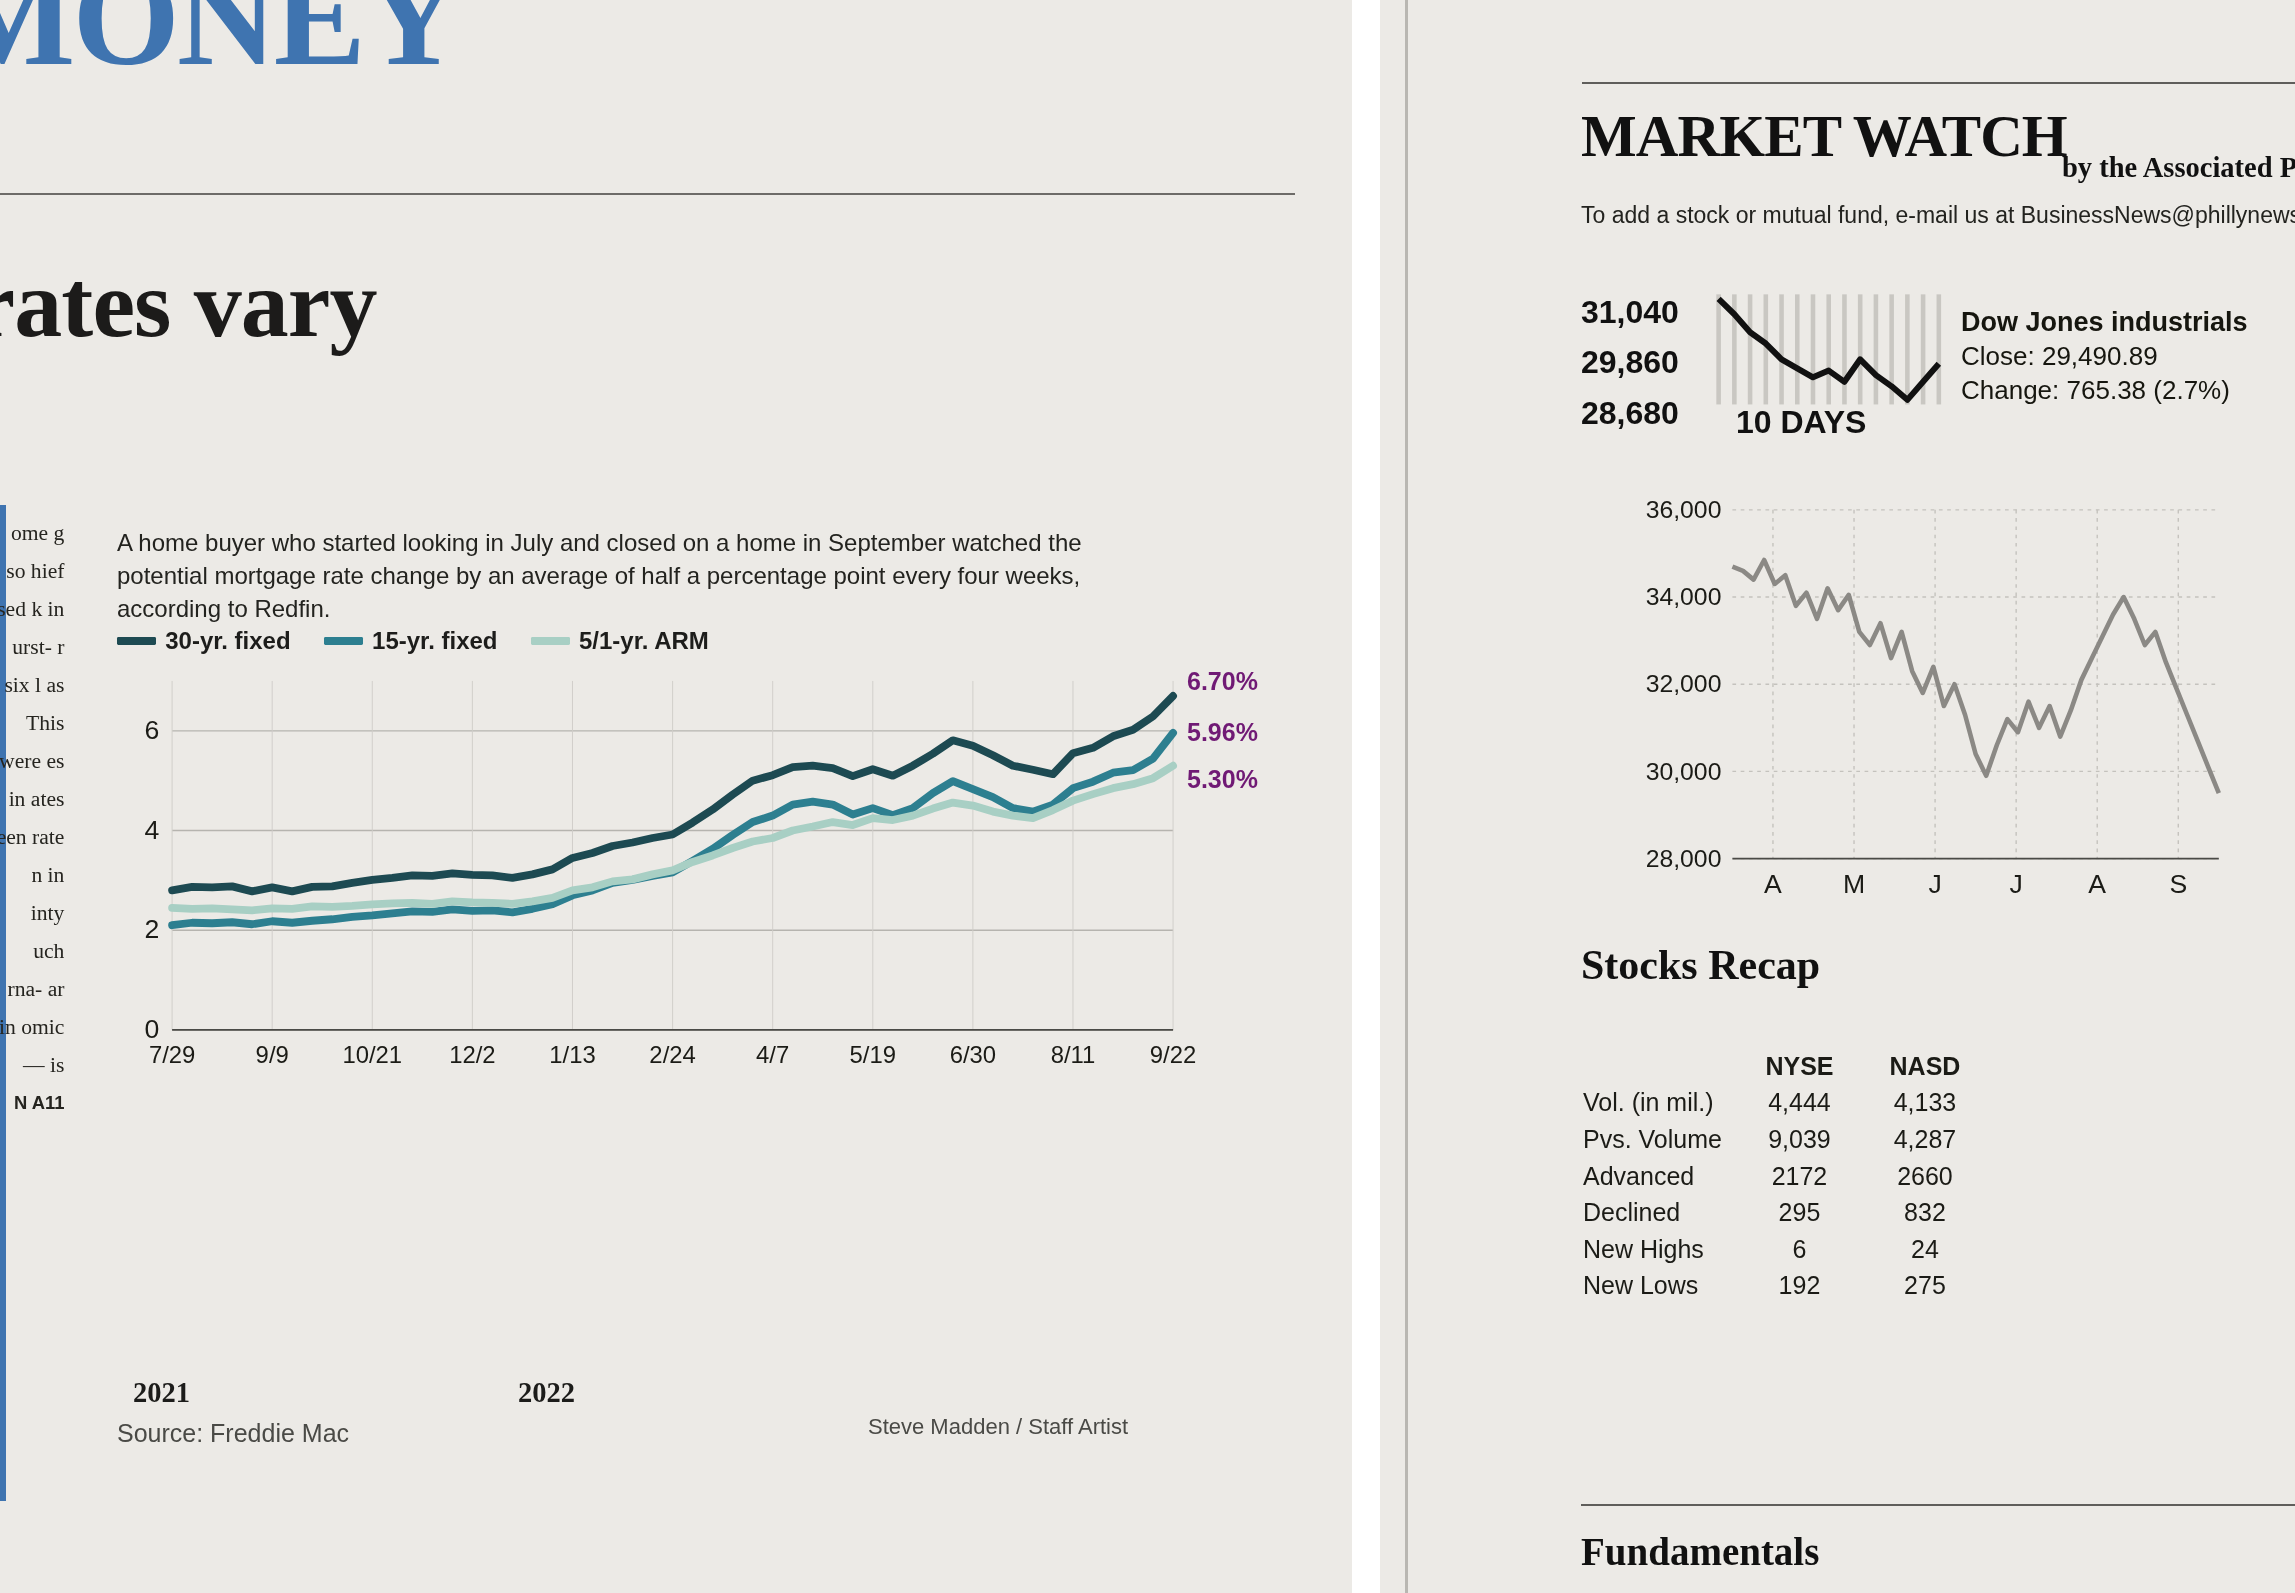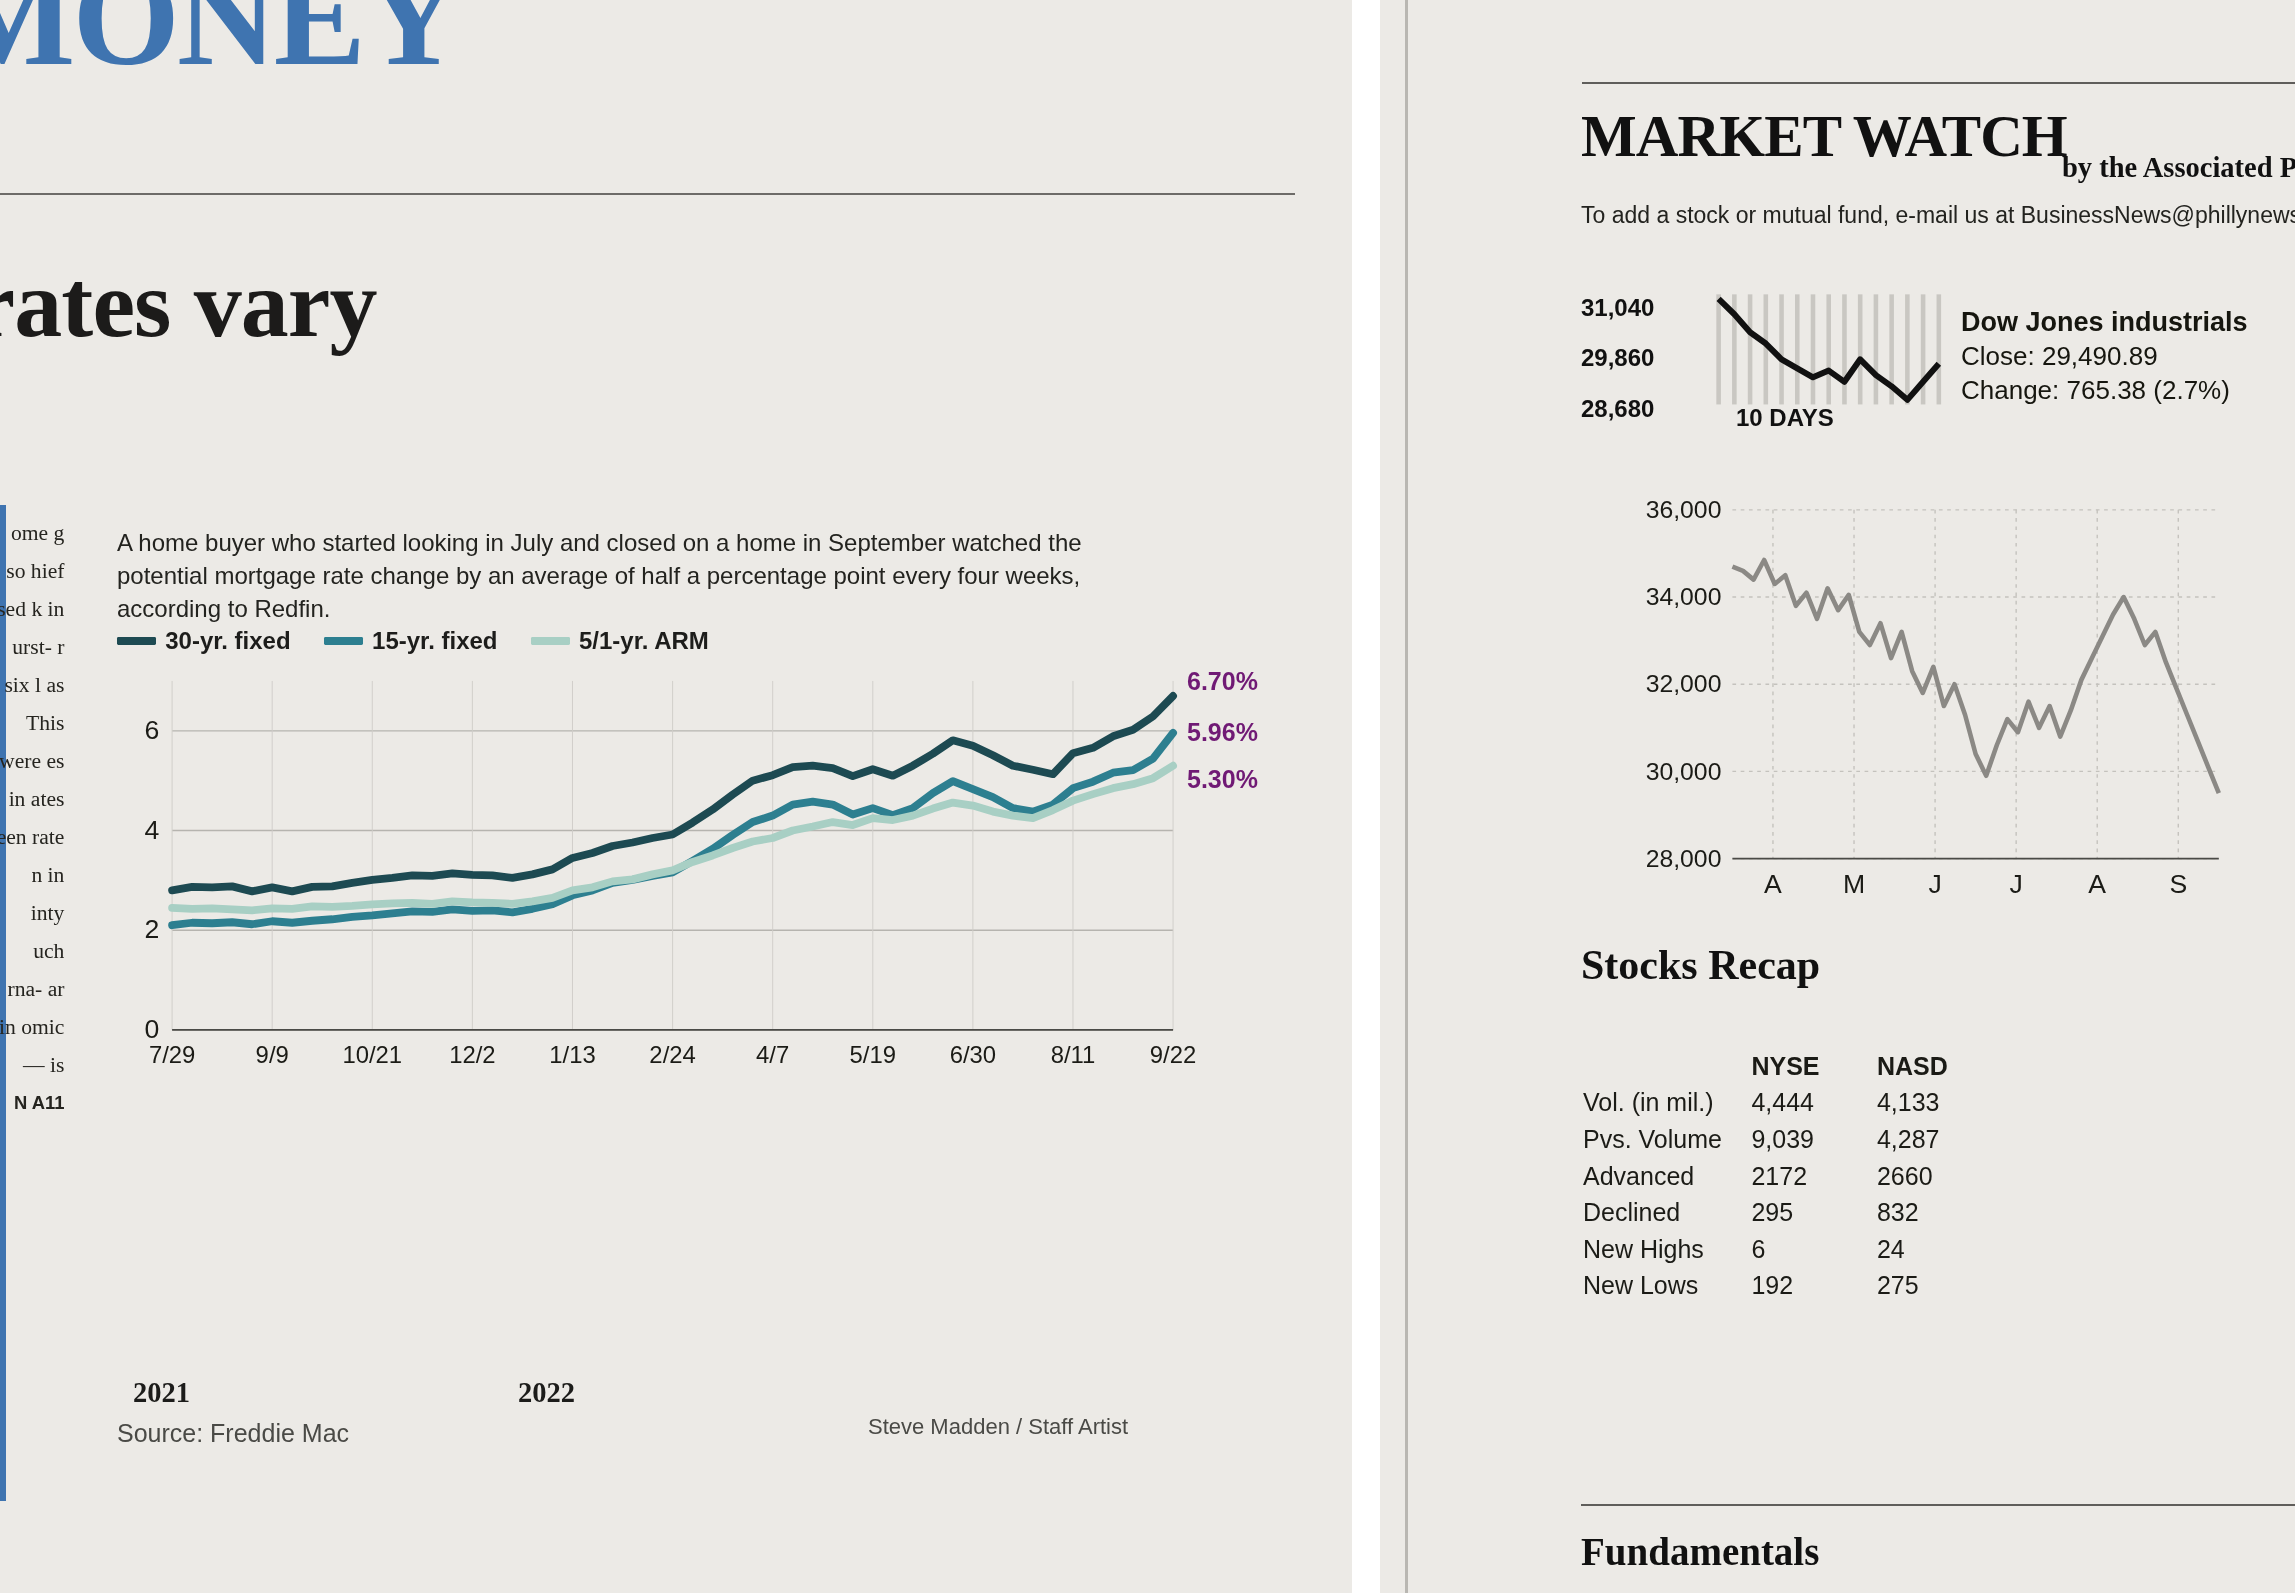--- a/index.html
+++ b/index.html
@@ -37,31 +37,31 @@
   .gutter-line{position:absolute;left:1405px;top:0;width:2.8px;height:1594px;background:#b9b7b2;}
 
   
   .right-col{position:absolute;left:1419px;top:0;width:1413px;height:1594px;background:#eceae6;}
   .rule-r{position:absolute;left:163px;top:82px;width:1250px;height:2.3px;background:#5f5e5b;}
   .mw-title{position:absolute;left:162px;top:102px;font-family:"Liberation Serif",serif;font-weight:bold;font-size:59px;letter-spacing:-0.9px;color:#111;}
   .mw-by{position:absolute;left:643px;top:152px;font-family:"Liberation Serif",serif;font-weight:bold;font-size:28.5px;color:#111;}
   .mw-sub{position:absolute;left:162px;top:202px;font-family:"Liberation Sans",sans-serif;font-size:23px;color:#23231f;white-space:nowrap;}
 
   .miniA{position:absolute;left:162px;top:285px;width:367px;height:193px;}
-  .minilabel{position:absolute;font-family:"Liberation Sans",sans-serif;font-weight:bold;font-size:24px;color:#111;}
+  .minilabel{position:absolute;font-family:"Liberation Sans",sans-serif;font-weight:bold;font-size:32px;color:#111;}
   .dj-info{position:absolute;left:542px;top:305px;font-family:"Liberation Sans",sans-serif;font-size:26px;line-height:34px;color:#16160f;}
   .dj-info .h{font-weight:bold;font-size:27px;}
 
   .bigA{position:absolute;left:162px;top:496px;width:647px;height:404px;}
   .bigB{position:absolute;left:840px;top:496px;width:574px;height:404px;}
 
   .recap-h{position:absolute;left:162px;top:941px;font-family:"Liberation Serif",serif;font-weight:bold;font-size:42px;color:#111;}
   .recap-tbl{position:absolute;left:162px;top:1047px;font-family:"Liberation Sans",sans-serif;font-size:25px;color:#1b1b16;}
   .recap-tbl td{padding:2.8px 0;}
-  .recap-tbl .num{text-align:left;width:96px;padding-left:27.5px;}
+  .recap-tbl .num{text-align:center;width:96px;padding-left:27.5px;}
   .recap-head{font-weight:bold;}
 
   .bottom-rule{position:absolute;left:162px;top:1504px;width:1250px;height:2.3px;background:#5f5e5b;}
   .bottom-h{position:absolute;left:162px;top:1529px;font-family:"Liberation Serif",serif;font-weight:bold;font-size:39px;color:#111;}
 
   svg{display:block;}
 </style>
 </head>
 <body>
 

